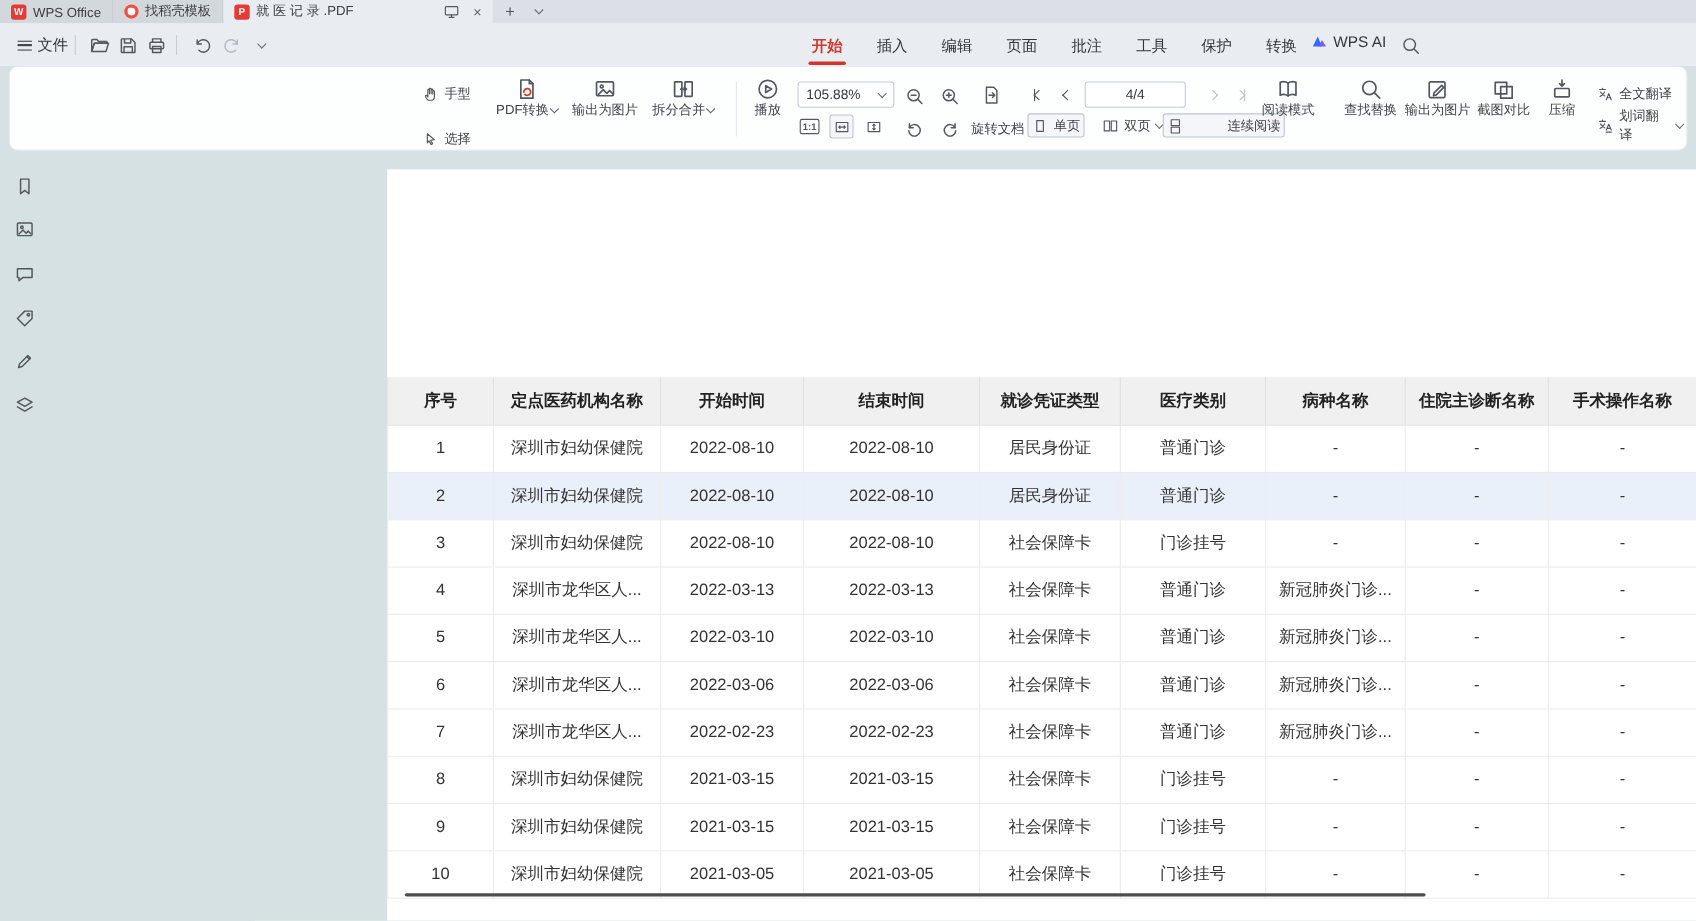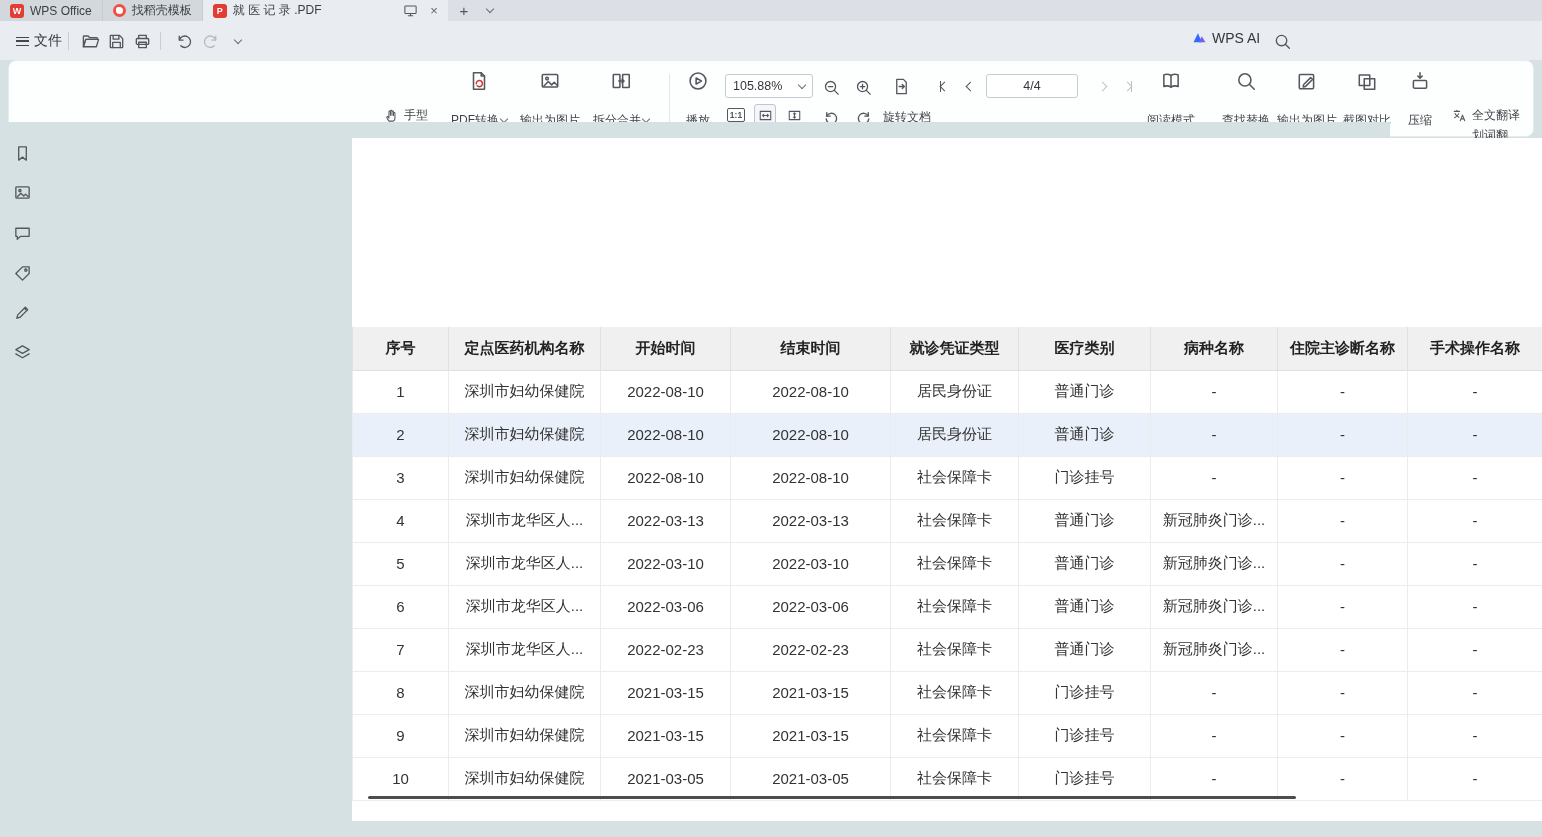--- a/index.html
+++ b/index.html
@@ -27,43 +27,43 @@
   .icbtn.dim svg { stroke:#b4bac2; }
   .mtabs { position:absolute; left:737px; top:10px; display:flex; gap:29px; }
   .mtab { font-size:14px; color:#33373c; position:relative; padding:2px 1px 6px; }
   .mtab.active { color:#d0372e; font-weight:bold; }
   .mtab.active::after { content:""; position:absolute; left:-2px; right:-2px; bottom:-2px; height:3px; border-radius:2px; background:#d0372e; }
   .wpsai { position:absolute; left:1192px; top:9px; display:flex; align-items:center; gap:5px; font-size:14px; color:#33373c;justify-content:flex-end; }
 
   
   .ribbon { position:absolute; left:8px; top:60px; width:1526px; height:77px; background:#fdfefe; border:1px solid #e7eaee; border-radius:8px; }
   .r-abs { position:absolute; }
-  .r-row { display:flex; align-items:center; gap:5px; font-size:12px; color:#3f4347; height:22px; padding:0 3px; border-radius:3px;margin-top:30px; }
-  .r-col { display:flex; flex-direction:column; align-items:center; gap:20px; font-size:12px; color:#3f4347; }
+  .r-row { display:flex; align-items:center; gap:5px; font-size:12px; color:#3f4347; height:22px; padding:0 3px; border-radius:3px; }
+  .r-col { display:flex; flex-direction:column; align-items:center; gap:0; font-size:12px; color:#3f4347; }
   .r-col .lbl { display:flex; align-items:center; gap:2px; white-space:nowrap; }
   .sep { position:absolute; width:1px; background:#e3e6ea; }
   .zoombox { position:absolute; left:716px; top:13px; width:88px; height:24px; border:1px solid #c5cbd3; border-radius:3px; background:#fff; display:flex; align-items:center; justify-content:space-between; padding:0 7px; font-size:12.5px; color:#33373c; }
   .miniic { width:22px; height:22px; display:flex; align-items:center; justify-content:center; border-radius:3px; }
   .boxed { border:1px solid #bfc6cf; background:#f4f6f9; }
   .one2one { font-size:8.5px; border:1.3px solid #53585e; border-radius:2px; padding:1px 2px; color:#53585e; font-weight:bold; }
   .navbtn { width:24px; height:24px; display:flex; align-items:center; justify-content:center; }
   .chev { display:inline-block; width:7px; height:7px; border-left:1.7px solid #50555b; border-bottom:1.7px solid #50555b; }
   .chev.l { transform:rotate(45deg); }
   .chev.r { transform:rotate(-135deg); }
   .chev.dim { border-color:#bcc2ca; }
   .bar { display:inline-block; width:1.7px; height:11px; background:#50555b; }
   .bar.dim { background:#bcc2ca; }
   .pageinput { position:absolute; left:977px; top:13px; width:92px; height:24px; border:1px solid #c5cbd3; border-radius:3px; text-align:center; font-size:12.5px; color:#33373c; font-family:inherit; background:#fff; }
 
   svg.ic { width:19px; height:19px; fill:none; stroke:#53585e; stroke-width:1.4; stroke-linecap:round; stroke-linejoin:round; flex:0 0 auto; }
   svg.ic.big { width:22px; height:22px; }
   svg.ic.sm { width:15px; height:15px; }
 
   
-  .canvas { position:absolute; left:0; top:122px; width:1390px; height:699px; background:#d6e1e3; }
+  .canvas { position:absolute; left:0; top:138px; width:1390px; height:699px; background:#d6e1e3; }
   .sbicon { position:absolute; left:11px; width:22px; height:22px; display:flex; align-items:center; justify-content:center; }
   .sbicon svg { stroke:#4b5archive; }
 
   
   .page { position:absolute; left:352px; top:16px; width:1190px; height:683px; background:#ffffff; }
   table.med { position:absolute; left:0; top:189px; width:1190px; border-collapse:collapse; table-layout:fixed; font-size:15px; color:#333; }
   table.med th { background:#f0f0f0; font-weight:bold; color:#222; height:43px; border:1px solid #e0e0e0; border-top:none; text-align:center; }
   table.med td { height:43px; border:1px solid #ececec; text-align:center; background:#fff; white-space:nowrap; overflow:hidden; }
   table.med tr.sel td { background:#e9f0fa; }
   .hthumb { position:absolute; left:368px; top:674px; width:928px; height:3px; background:#4d4d4d; border-radius:2px; }
@@ -130,20 +130,30 @@
   <div class="icbtn dim" style="left:198px;">
     <svg class="ic" viewBox="0 0 20 20">
         <path d="M15.5 4.5v4h-4"></path>
         <path d="M15.3 8.3a6 6 0 1 0-1.4 6.2"></path>
       </svg>
   </div>
   <div class="icbtn" style="left:226px;">
       <span class="cdn"></span>
     </div>
 
+  <div class="mtabs">
+    <span class="mtab active">开始</span>
+    <span class="mtab">插入</span>
+    <span class="mtab">编辑</span>
+    <span class="mtab">页面</span>
+    <span class="mtab">批注</span>
+    <span class="mtab">工具</span>
+    <span class="mtab">保护</span>
+    <span class="mtab">转换</span>
+  </div>
 
   <div class="wpsai">
     <svg class="ic sm" viewBox="0 0 20 20" style="stroke:none;">
         <polygon points="2,15 8,3 13,15" fill="#2f6bff"></polygon>
         <polygon points="9,15 13,7 18,15" fill="#7a5cf0"></polygon>
       </svg>
     <span>WPS AI</span>
   </div>
   <div class="icbtn" style="left:1270px;">
     <svg class="ic" viewBox="0 0 20 20">

